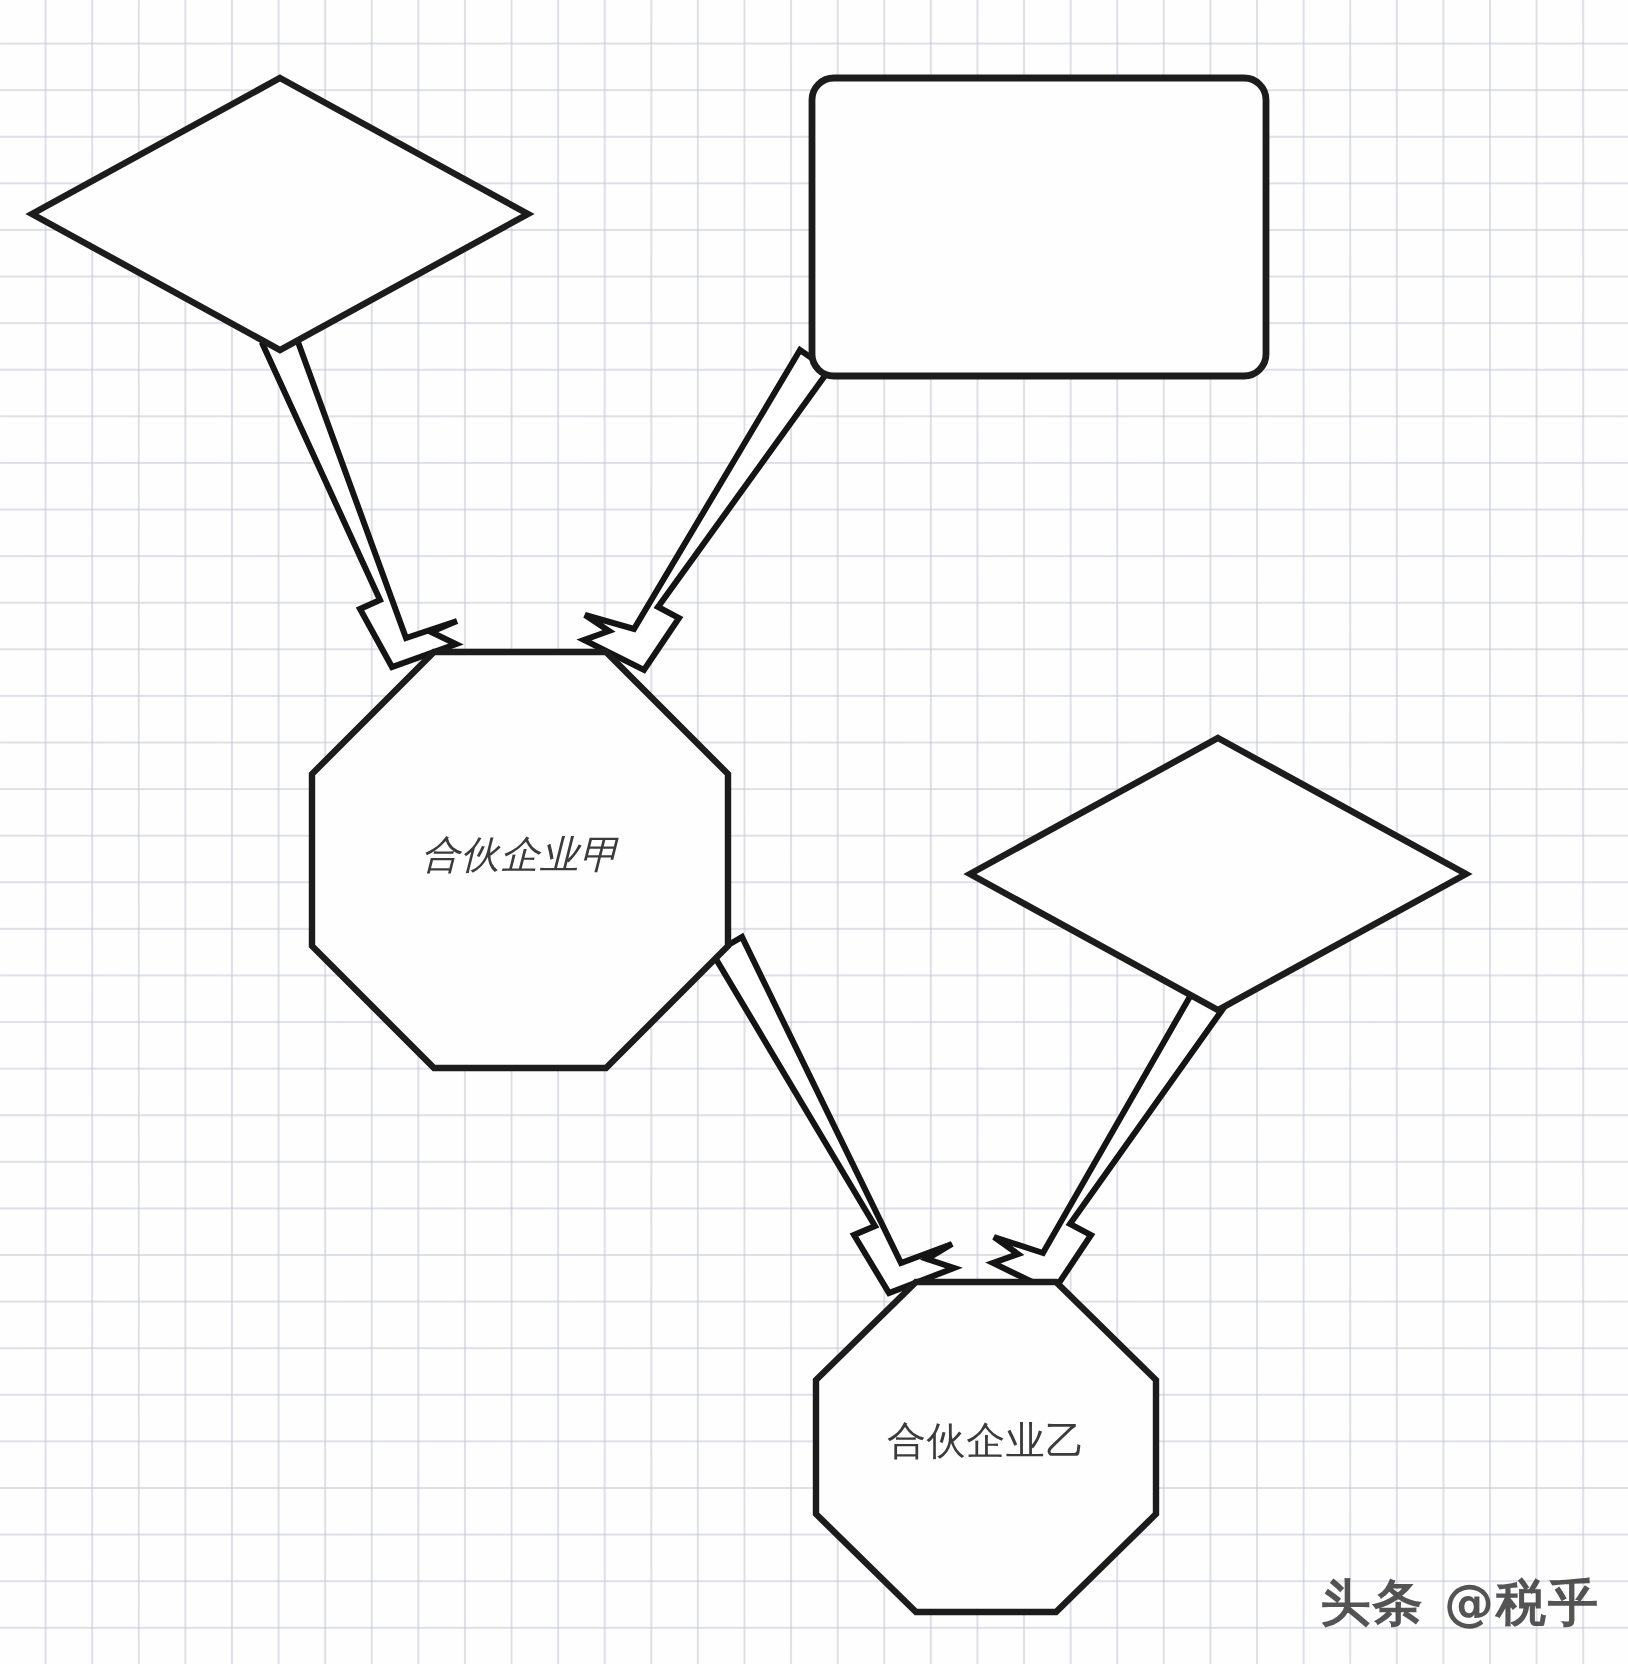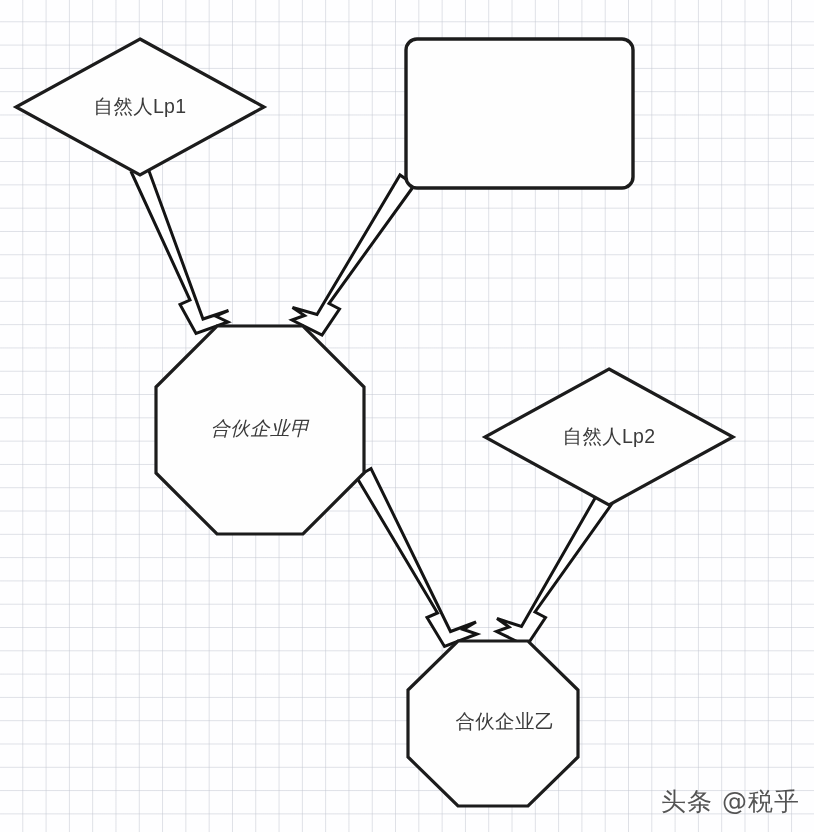--- a/index.html
+++ b/index.html
@@ -62,21 +62,21 @@
     white-space: pre-line;
     pointer-events: none;
     font-family: "Liberation Sans", "DejaVu Sans", sans-serif;
   }
   .watermark {
     position: absolute;
     right: 14px;
     bottom: 14px;
     color: #2f2f2f;
     font-size: 25px;
-    font-weight: normal;
+    font-weight: bold;
     letter-spacing: 1px;
     opacity: 0.82;
     font-family: "DejaVu Sans", "Liberation Sans", sans-serif;
   }
 </style>
 </head>
 <body>
 
 <div id="diagram-root">
 
@@ -153,24 +153,22 @@
     <g>
       <polygon class="node-shape" points="609,369 733,437 609,505 485,437"></polygon>
     </g>
 
     <g>
       <polygon class="node-shape" points="458,641 528,641 578,690 578,757 528,806 458,806 408,757 408,690"></polygon>
     </g>
 
   </svg>
 
-  <div class="node-label" style="left:40px; top:94px; width:200px;">自然人Lp1</div>
 
 
   <div class="node-label" style="left:156px; top:416px; width:208px;font-style:italic;">合伙企业甲</div>
 
-  <div class="node-label" style="left:509px; top:424px; width:200px;">自然人Lp2</div>
 
-  <div class="node-label" style="left:408px; top:709px; width:170px;padding-left:12px;">合伙企业乙</div>
+  <div class="node-label" style="left:408px; top:709px; width:170px;">合伙企业乙</div>
 
   <div class="watermark">头条 @税乎</div>
 
 </div>
 
 </body></html>

